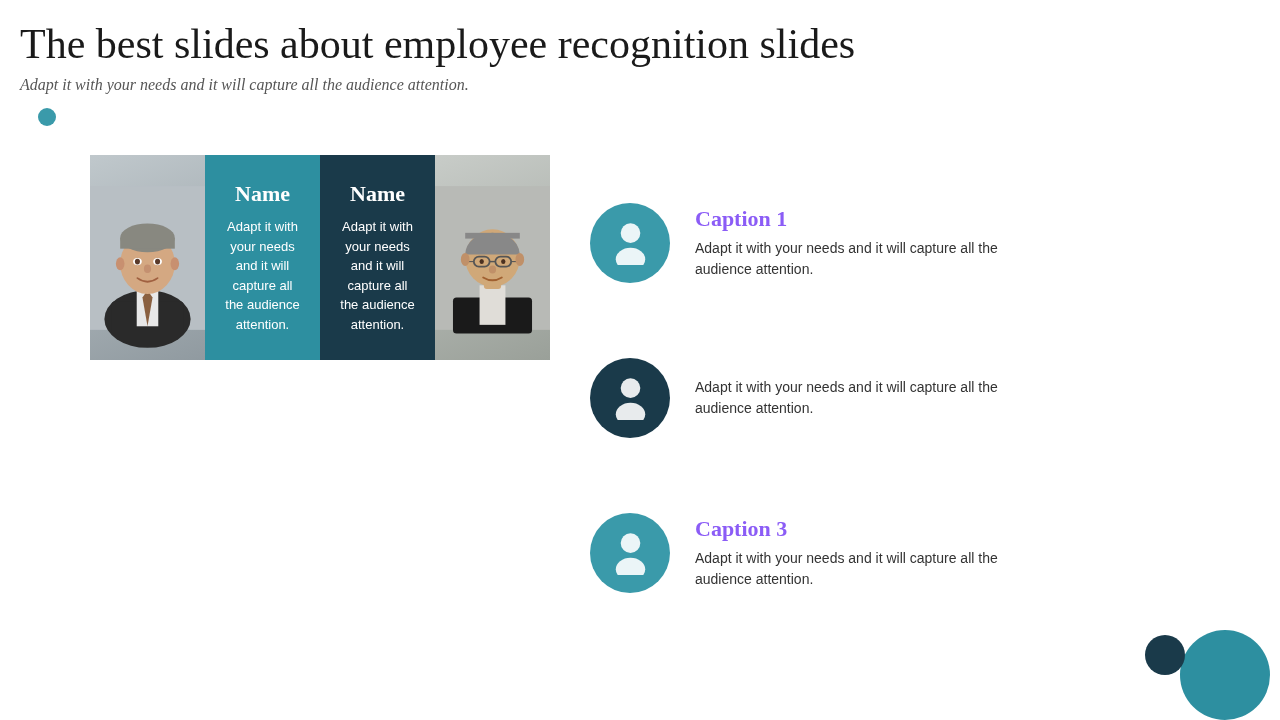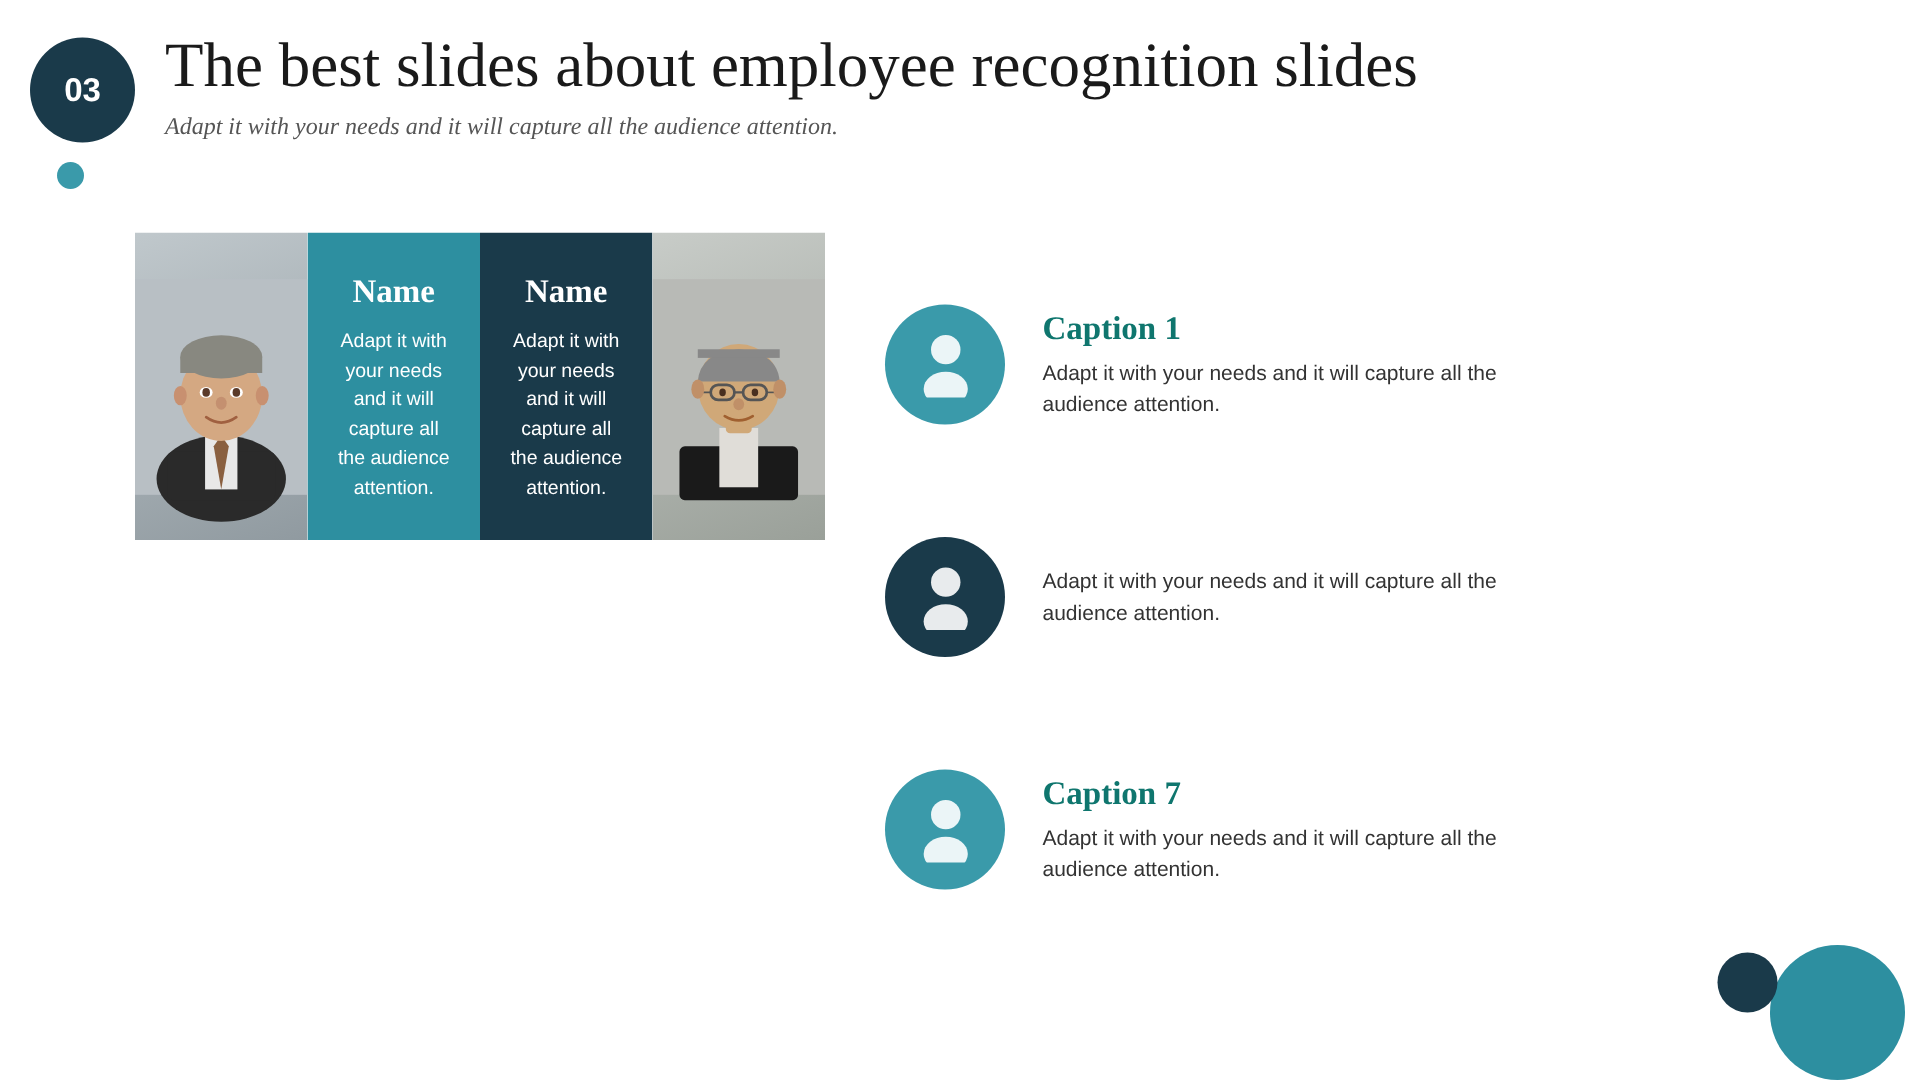--- a/index.html
+++ b/index.html
@@ -201,21 +201,21 @@
     .person-icon {
       width: 45px;
       height: 45px;
     }
 
     .caption-content {}
 
     .caption-title {
       font-size: 22px;
       font-weight: bold;
-      color: #0f766e;
+      color: #8b5cf6;
       margin-bottom: 6px;
       font-family: Georgia, serif;
     }
 
     .caption-desc {
       font-size: 14px;
       color: #333;
       line-height: 1.5;
       font-family: Arial, sans-serif;
       max-width: 320px;
@@ -239,23 +239,20 @@
       width: 40px;
       height: 40px;
       background: #1a3a4a;
       border-radius: 50%;
     }
   </style>
 </head>
 <body>
 
 <div class="header">
-  <div class="slide-number-circle">
-    <span class="slide-number">03</span>
-  </div>
   <div class="header-text">
     <div class="main-title">The best slides about employee recognition slides</div>
     <div class="subtitle">Adapt it with your needs and it will capture all the audience attention.</div>
   </div>
 </div>
 
 <div class="small-dot"></div>
 
 <div class="content">
 
@@ -375,21 +372,21 @@
     </div>
 
     <div class="caption-item">
       <div class="caption-icon-circle teal2">
         <svg class="person-icon" viewBox="0 0 50 55" xmlns="http://www.w3.org/2000/svg">
           <circle cx="25" cy="16" r="12" fill="white" opacity="0.9"></circle>
           <ellipse cx="25" cy="48" rx="18" ry="14" fill="white" opacity="0.9"></ellipse>
         </svg>
       </div>
       <div class="caption-content">
-        <div class="caption-title">Caption 7</div>
+        <div class="caption-title">Caption 3</div>
         <div class="caption-desc">Adapt it with your needs and it will capture all the audience attention.</div>
       </div>
     </div>
 
   </div>
 </div>
 
 <div class="deco-circle-large"></div>
 <div class="deco-circle-small"></div>
 

